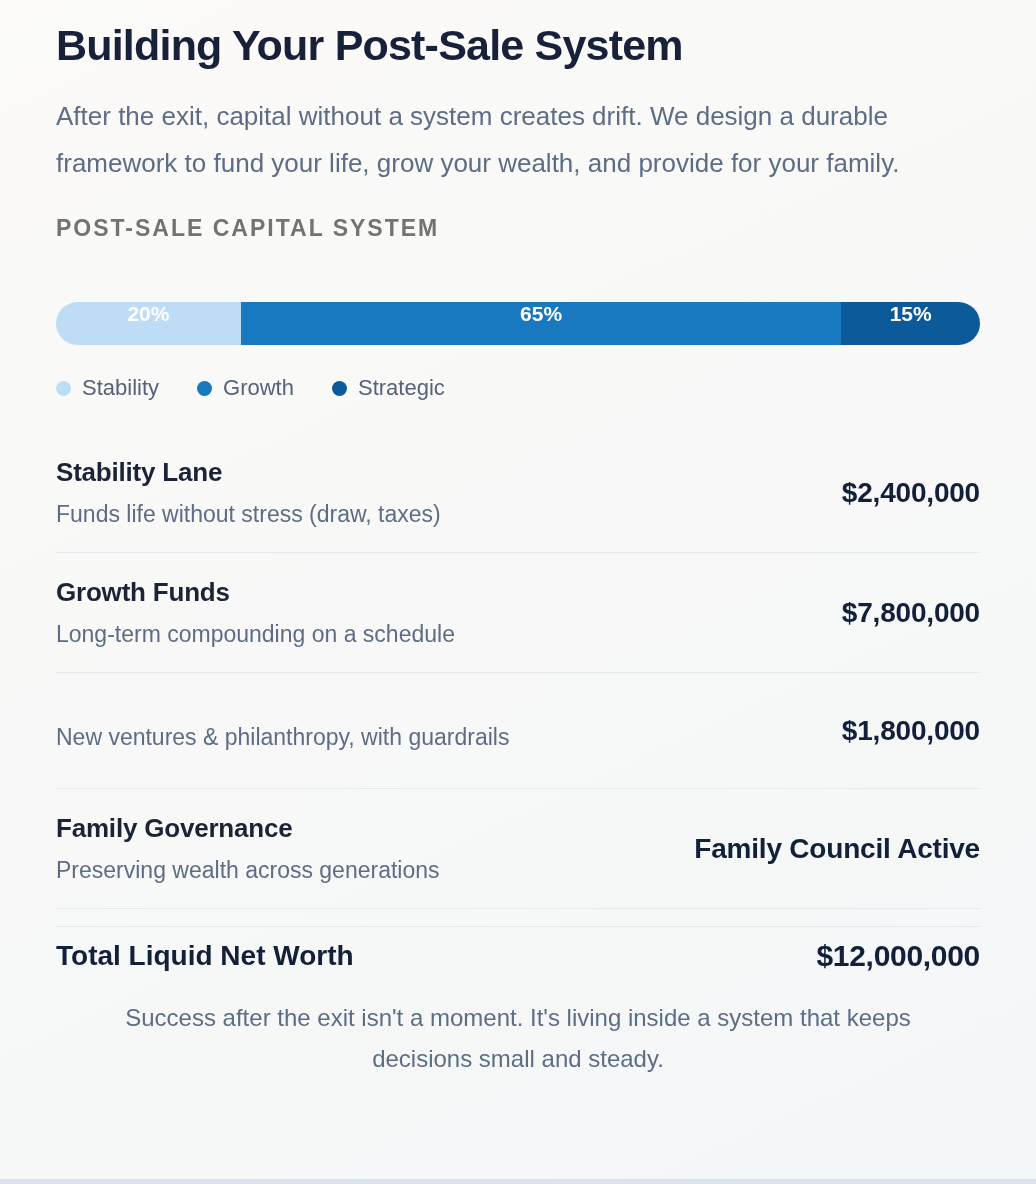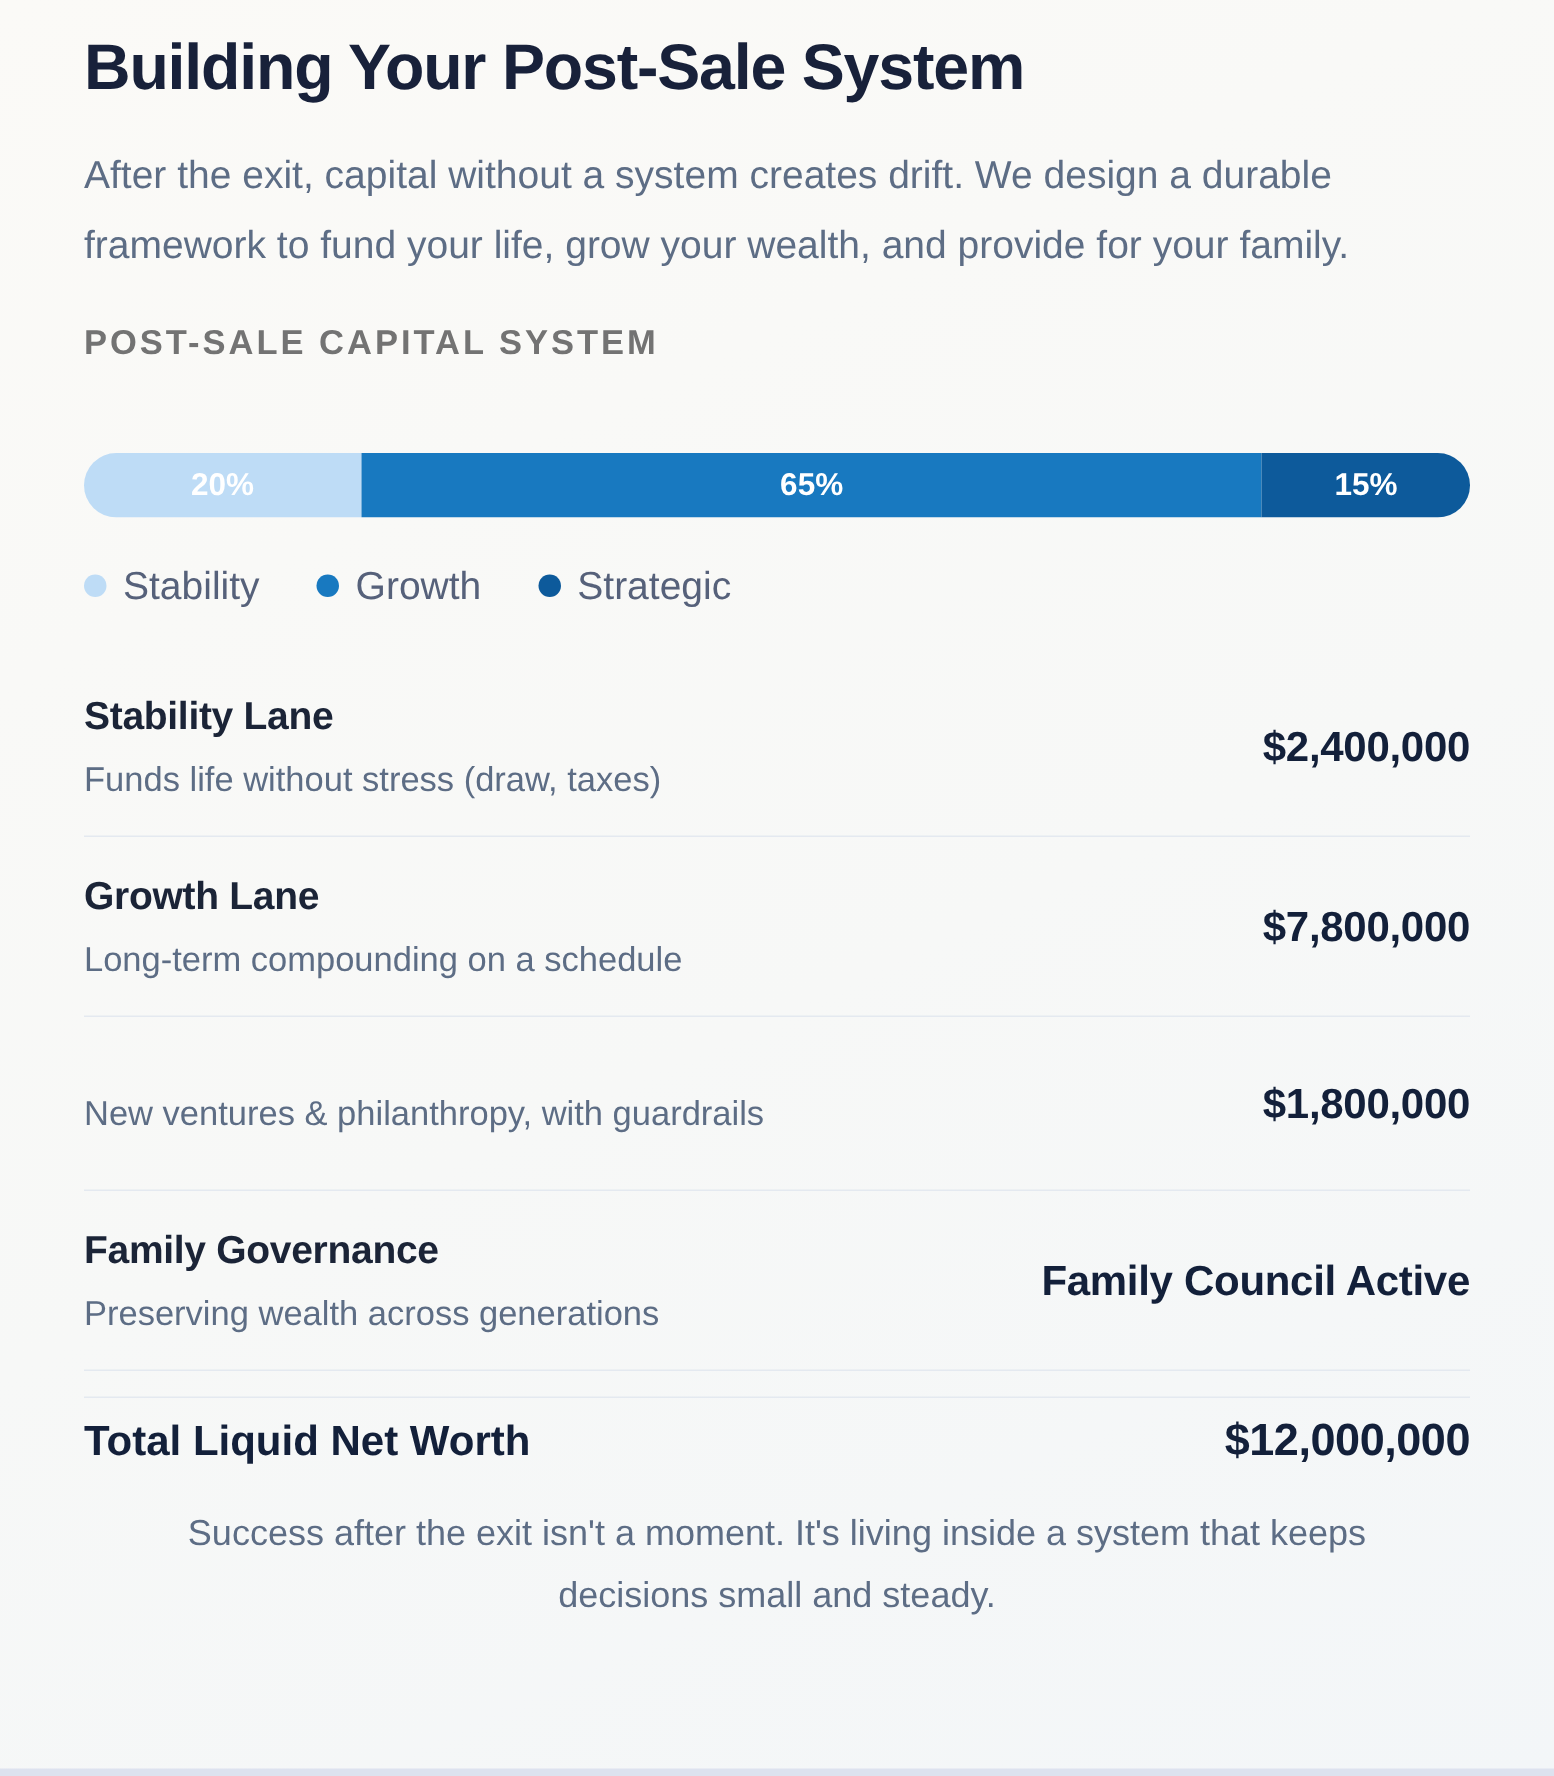--- a/index.html
+++ b/index.html
@@ -38,38 +38,38 @@
   .alloc-bar {
     margin-top:60px;
     height:43px;
     width:100%;
     display:flex;
     border-radius:22px;
     overflow:hidden;
   }
   .alloc-bar .seg {
     display:flex;
-    align-items:center;
+    align-items:flex-start;
     justify-content:center;
     color:#ffffff;
     font-size:21px;
     font-weight:700;
   }
 
   .legend {
     margin-top:30px;
     display:flex;
     align-items:center;
     gap:38px;
   }
   .legend-item {
     display:flex;
     align-items:center;
     gap:11px;
-    font-size:26px;
+    font-size:22px;
     color:#56617a;
   }
   .legend-dot {
     width:15px;
     height:15px;
     border-radius:50%;
     flex:0 0 auto;
   }
 
   .rows { margin-top:32px; }
@@ -177,21 +177,21 @@
   <div class="rows" id="rows">
       <div class="row">
         <div>
           <div class="row-title">Stability Lane</div>
           <div class="row-desc">Funds life without stress (draw, taxes)</div>
         </div>
         <div class="row-value">$2,400,000</div>
       </div>
       <div class="row">
         <div>
-          <div class="row-title">Growth Lane</div>
+          <div class="row-title">Growth Funds</div>
           <div class="row-desc">Long-term compounding on a schedule</div>
         </div>
         <div class="row-value">$7,800,000</div>
       </div>
       <div class="row">
         <div>
           <div class="row-desc">New ventures &amp; philanthropy, with guardrails</div>
         </div>
         <div class="row-value">$1,800,000</div>
       </div>

